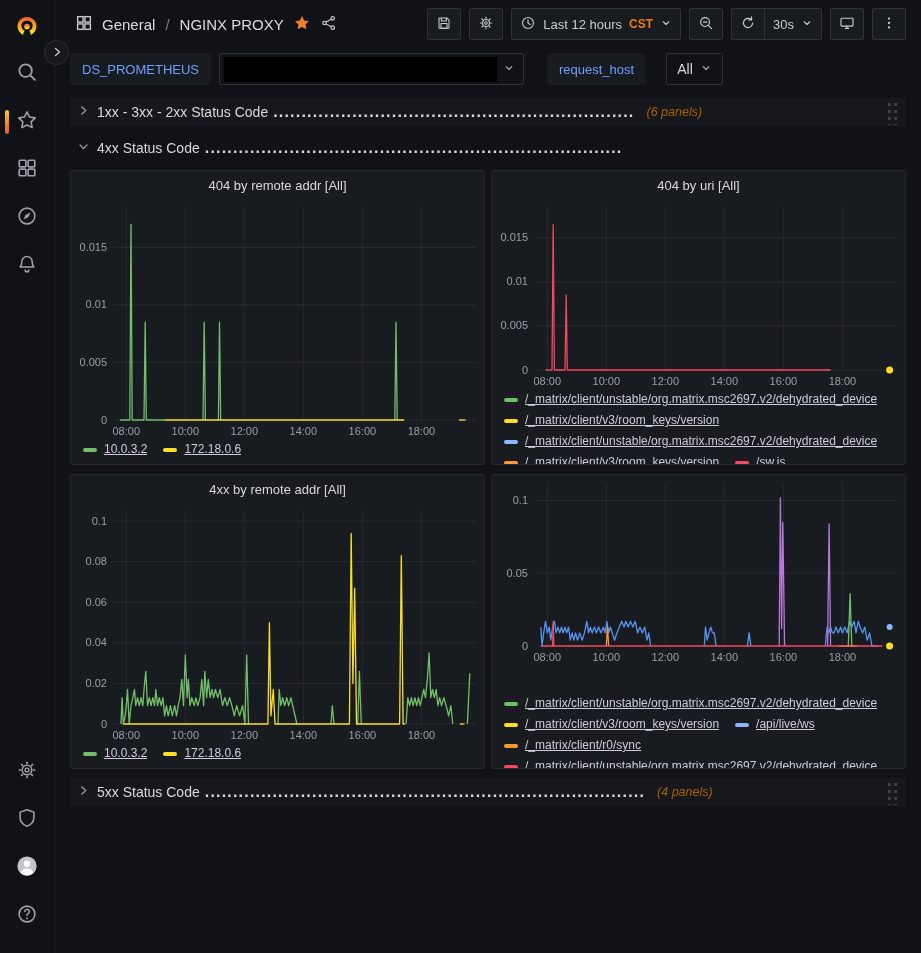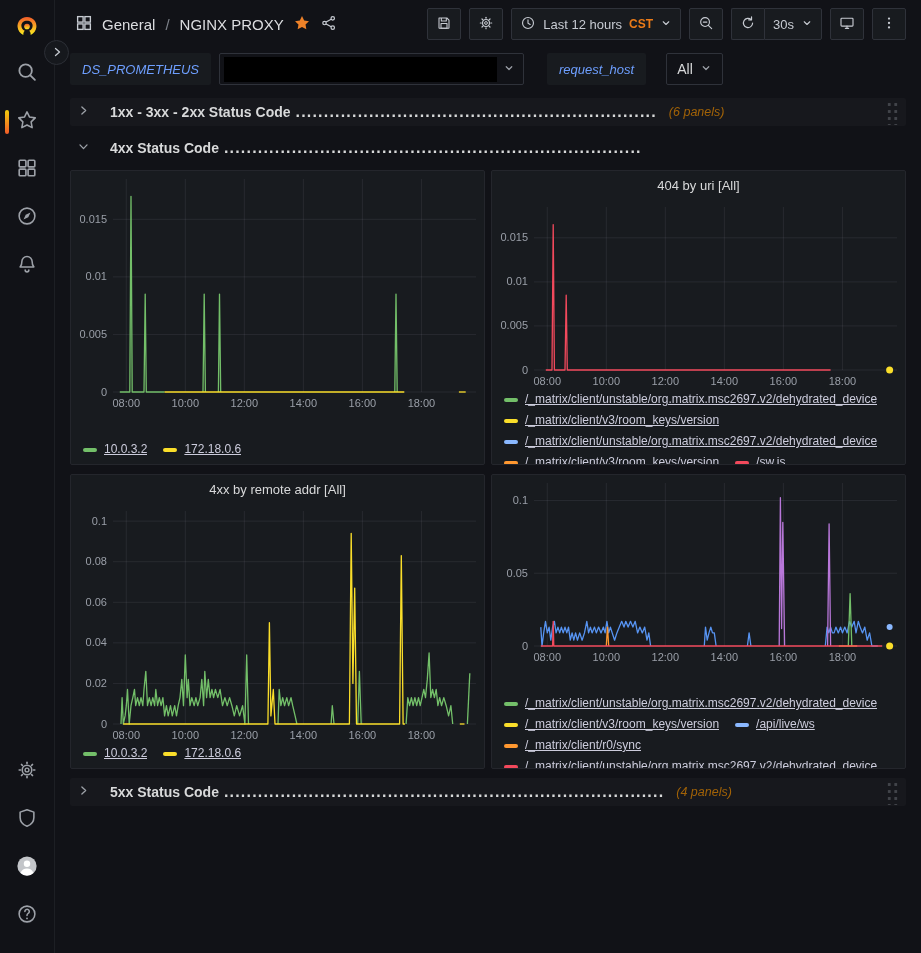--- a/index.html
+++ b/index.html
@@ -36,36 +36,36 @@
     font-size:13px; cursor:pointer; white-space:nowrap; }
   .tbtn svg { width:16px; height:16px; flex:0 0 auto; }
   .tbtn .cst { color:#EB7B18; font-size:12px; font-weight:600; }
   .tbtn .chev svg { width:12px; height:12px; }
   .split { display:flex; }
   .split .tbtn:first-child { border-right:none; border-radius:2px 0 0 2px; }
   .split .tbtn:last-child { border-radius:0 2px 2px 0; }
 
   .subnav { height:42px; display:flex; align-items:center; padding:0 15px; }
   .var-label { height:32px; display:flex; align-items:center; padding:0 12px; background:#181B1F;
-    color:#6E9FFF; font-size:13px; font-weight:500; border-radius:2px; cursor:pointer;font-style:italic; }
+    color:#6E9FFF; font-size:13px; font-weight:500; border-radius:2px; cursor:pointer; }
   .var-picker { height:32px; width:305px; margin-left:8px; border:1px solid #2f323a; border-radius:2px;
     display:flex; align-items:center; padding:0 8px 0 4px; gap:6px; cursor:pointer; }
   .redacted { flex:1; height:25px; background:#000; }
   .var-picker svg, .var-pill svg { width:12px; height:12px; color:#9DA1A8; }
   .var-group2 { margin-left:23px; display:flex; align-items:center; }
   .var-pill { height:32px; margin-left:20px; border:1px solid #2f323a; border-radius:2px; display:flex;
     align-items:center; gap:7px; padding:0 10px; font-size:14px; color:#D8D9DA; cursor:pointer; }
 
   
   .dash { flex:1; padding:8px 15px 0; overflow:hidden; }
   .rowh { display:flex; align-items:center; height:28px; padding:0 7px; margin-bottom:8px;
     border-radius:2px; cursor:pointer; }
   .rowh.collapsed { background:#17181d; }
   .rowh svg { width:13px; height:13px; color:#9DA1A8; flex:0 0 auto; }
-  .row-title { font-weight:700; font-size:14px; margin-left:20px; white-space:nowrap; }
+  .row-title { font-weight:400; font-size:14px; margin-left:7px; white-space:nowrap; }
   .leader { letter-spacing:1.2px; margin-left:5px; font-weight:700; }
   .row-count { font-style:italic; color:#a16207; font-size:12.5px; margin-left:12px; white-space:nowrap; }
   .drag { margin-left:auto; width:13px; height:26px; opacity:.8;
     background-image:radial-gradient(#4c4f55 1.3px, transparent 1.5px); background-size:6.5px 7px;
     background-position:0 2px; cursor:grab; }
 
   .grid2 { display:grid; grid-template-columns:415px 415px; gap:9px 6px; margin-bottom:9px; }
   .panel { height:295px; background:#181B1F; border:1px solid #24262c; border-radius:2px;
     display:flex; flex-direction:column; overflow:hidden; }
   .panel-title { height:28px; display:flex; align-items:center; justify-content:center; font-size:13px;
@@ -357,20 +357,21 @@
           <svg viewBox="0 0 24 24" fill="none" stroke="currentColor" stroke-width="2.4" stroke-linecap="round" stroke-linejoin="round">
               <path d="M5.5 9l6.5 7 6.5-7"></path>
             </svg>
         </span>
         <span class="row-title">4xx Status Code</span>
         <span class="leader">..........................................................................</span>
       </div>
 
       <div class="grid2">
         <div class="panel">
+          <div class="panel-title">404 by remote addr [All]</div>
           <div class="chart"><svg width="413" height="239">
                 <line class="grid" x1="55.28048780487805" y1="8" x2="55.28048780487805" y2="221"></line>
                 <text class="tick" x="55.28048780487805" y="236" text-anchor="middle">08:00</text>
                 <line class="grid" x1="114.3048780487805" y1="8" x2="114.3048780487805" y2="221"></line>
                 <text class="tick" x="114.3048780487805" y="236" text-anchor="middle">10:00</text>
                 <line class="grid" x1="173.3292682926829" y1="8" x2="173.3292682926829" y2="221"></line>
                 <text class="tick" x="173.3292682926829" y="236" text-anchor="middle">12:00</text>
                 <line class="grid" x1="232.35365853658539" y1="8" x2="232.35365853658539" y2="221"></line>
                 <text class="tick" x="232.35365853658539" y="236" text-anchor="middle">14:00</text>
                 <line class="grid" x1="291.3780487804878" y1="8" x2="291.3780487804878" y2="221"></line>

